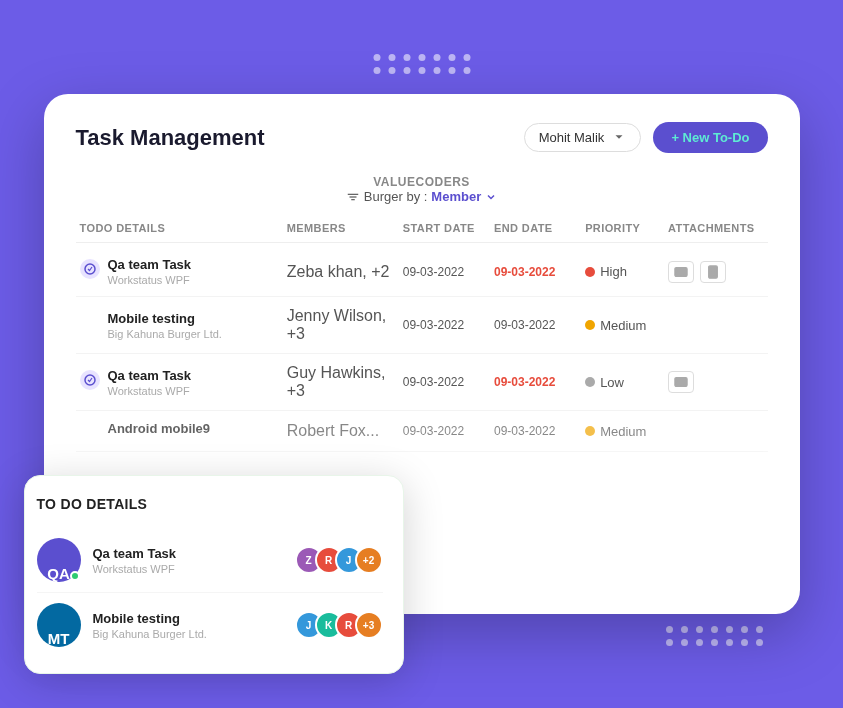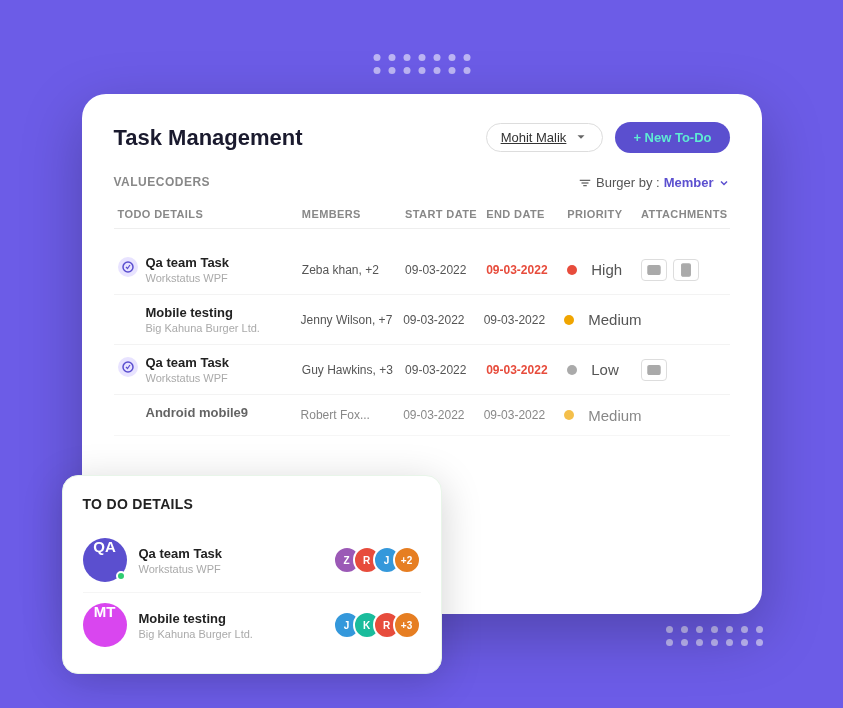--- a/index.html
+++ b/index.html
@@ -10,21 +10,21 @@
       display: flex;
       align-items: center;
       justify-content: center;
       font-family: -apple-system, BlinkMacSystemFont, 'Segoe UI', sans-serif;
       overflow: hidden;
       position: relative;
     }
     .outer-card {
       background: white;
       border-radius: 24px;
-      width: 680px;
+      width: 756px;
       min-height: 520px;
       padding: 28px 32px;
       position: relative;
       box-shadow: 0 20px 60px rgba(0,0,0,0.25);
       z-index: 2;
     }
     .header {
       display: flex;
       align-items: center;
       justify-content: space-between;
@@ -43,41 +43,41 @@
     .user-dropdown {
       display: flex;
       gap: 8px;
       border: 1.5px solid #ddd;
       border-radius: 20px;
       padding: 6px 14px;
       font-size: 13px;
       color: #333;
       cursor: pointer;
       background: white;
-      text-decoration: underline;
     }
     .user-dropdown svg { width: 14px; height: 14px; fill: #666; }
     .new-todo-btn {
       background: #5b4fcf;
       color: #5eead4;
       border: none;
       border-radius: 20px;
       padding: 8px 18px;
       font-size: 13px;
       font-weight: 600;
       cursor: pointer;
       display: flex;
       align-items: center;
       gap: 5px;
     }
     .subheader {
       display: flex;
-      align-items: flex-start;
+      align-items: center;
       justify-content: space-between;
       margin-bottom: 10px;
+      flex-direction: column;
     }
     .org-label {
       font-size: 12px;
       font-weight: 700;
       color: #888;
       letter-spacing: 0.5px;
     }
     .group-by {
       display: flex;
       align-items: center;
@@ -88,21 +88,21 @@
     }
     .group-by-value {
       color: #5b4fcf;
       font-weight: 600;
     }
     .table-header {
       display: grid;
       grid-template-columns: 2.5fr 1.4fr 1.1fr 1.1fr 1fr 1.2fr;
       padding: 8px 0 8px 4px;
       border-bottom: 1.5px solid #eee;
-      margin-bottom: 16px;
+      margin-bottom: 4px;
     }
     .th {
       font-size: 11px;
       font-weight: 700;
       color: #888;
       letter-spacing: 0.4px;
       text-transform: uppercase;
     }
     .table-row {
       display: grid;
@@ -132,37 +132,37 @@
       border-radius: 50%;
       background: #e8e3ff;
       display: flex;
       align-items: center;
       justify-content: center;
       flex-shrink: 0;
       margin-top: 2px;
     }
     .task-icon svg { width: 12px; height: 12px; }
     .member-text {
-      font-size: 12px;
+      font-size: 16px;
       color: #555;
     }
     .date-text {
       font-size: 12px;
       color: #555;
     }
     .date-red {
       font-size: 12px;
       color: #e74c3c;
       font-weight: 600;
     }
     .priority-wrap {
       display: flex;
       align-items: center;
-      gap: 14px;
-      font-size: 15px;
+      gap: 5px;
+      font-size: 13px;
       color: #555;
     }
     .prio-dot {
       width: 10px;
       height: 10px;
       border-radius: 50%;
     }
     .prio-high { background: #e74c3c; }
     .prio-medium { background: #f0a500; }
     .prio-low { background: #aaa; }
@@ -183,21 +183,21 @@
     .attach-icon svg { width: 14px; height: 14px; fill: #aaa; }
 
     
     .popup-card {
       position: absolute;
       left: -20px;
       bottom: -60px;
       width: 380px;
       background: white;
       border-radius: 16px;
-      padding: 20px 20px 16px 20px;
+      padding: 20px 20px 16px 12px;
       box-shadow: 0 8px 40px rgba(0,0,0,0.18);
       border: 1.5px solid #e8f5e9;
       z-index: 10;
     }
     .popup-title {
       font-size: 14px;
       font-weight: 800;
       color: #222;
       letter-spacing: 0.3px;
       margin-bottom: 16px;
@@ -213,30 +213,30 @@
     .popup-left {
       display: flex;
       align-items: center;
       gap: 12px;
     }
     .avatar-circle {
       width: 44px;
       height: 44px;
       border-radius: 50%;
       display: flex;
-      align-items: flex-start;
+      align-items: flex-end;
       justify-content: center;
       font-size: 15px;
       font-weight: 700;
       color: white;
       flex-shrink: 0;
       position: relative;
     }
     .avatar-qa { background: #5b4fcf; }
-    .avatar-mt { background: #d946ef; }
+    .avatar-mt { background: #0369a1; }
     .online-dot {
       width: 10px;
       height: 10px;
       background: #2ecc71;
       border-radius: 50%;
       position: absolute;
       bottom: 1px;
       right: 1px;
       border: 2px solid white;
     }
@@ -421,21 +421,21 @@
   </div>
 
   <div class="table-row">
     <div class="task-title-wrap">
       <div style="width:20px;height:20px;flex-shrink:0;"></div>
       <div>
         <div class="task-name">Mobile testing</div>
         <div class="task-sub">Big Kahuna Burger Ltd.</div>
       </div>
     </div>
-    <div class="member-text">Jenny Wilson, +7</div>
+    <div class="member-text">Jenny Wilson, +3</div>
     <div class="date-text">09-03-2022</div>
     <div class="date-text">09-03-2022</div>
     <div class="priority-wrap">
       <div class="prio-dot prio-medium"></div>
       <span>Medium</span>
     </div>
     <div class="attach-wrap"></div>
   </div>
 
   <div class="table-row">

